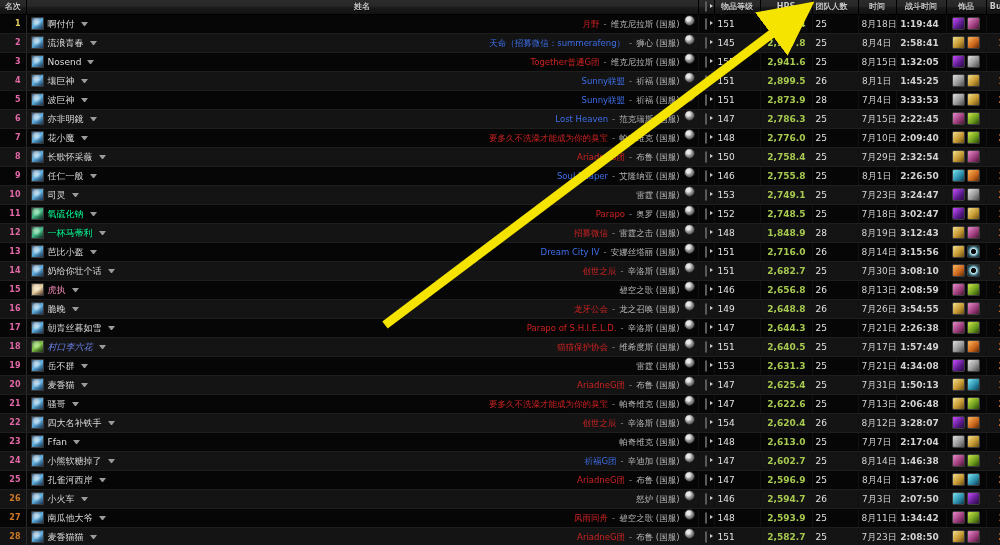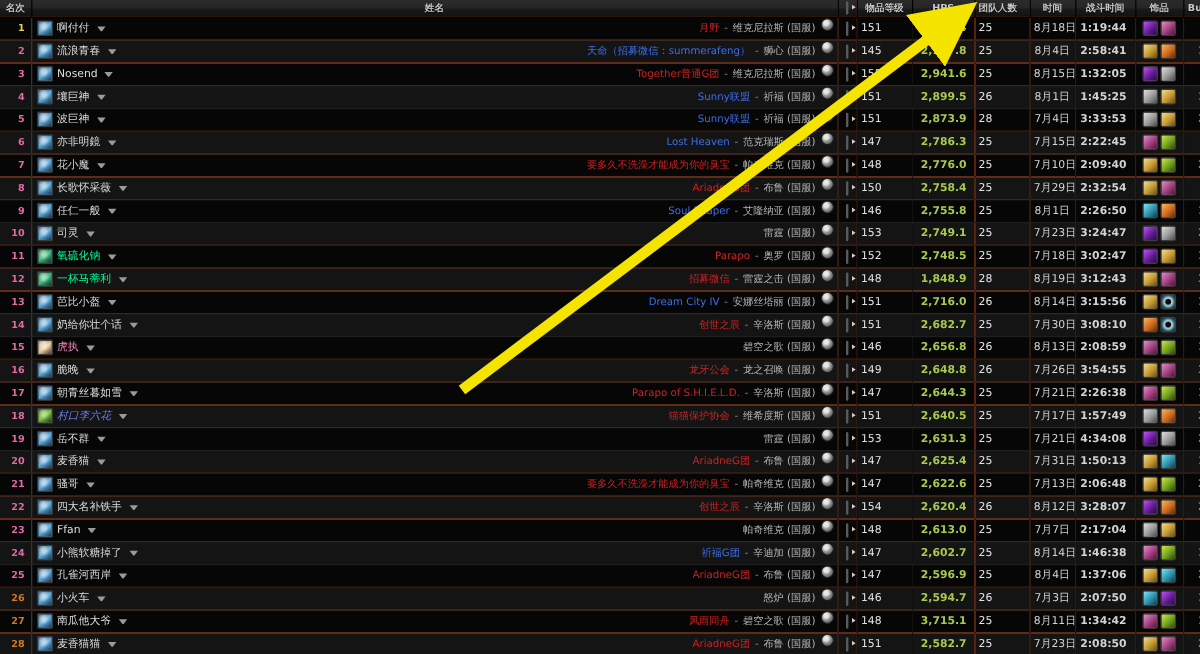--- a/index.html
+++ b/index.html
@@ -895,21 +895,21 @@
               <span class="guildwrap">
                 <span class="guild g-horde">风雨同舟</span>
                 <span class="dash">-</span>
                 <span class="realm">碧空之歌 (国服)</span>
                 <span class="faction-ico"></span>
               </span>
             </div>
           </td>
           <td class="yt"><span class="yt-ico"></span></td>
           <td class="num">148</td>
-          <td class="hps">3,715.1</td>
+          <td class="hps">2,593.9</td>
           <td class="num">25</td>
           <td class="date">8月11日</td>
           <td class="len">1:34:42</td>
           <td class="trk">
             <span class="trkwrap">
               <span class="trk-ico t-pink"></span>
               <span class="trk-ico t-green"></span>
             </span>
           </td>
           <td class="buff">1</td>

